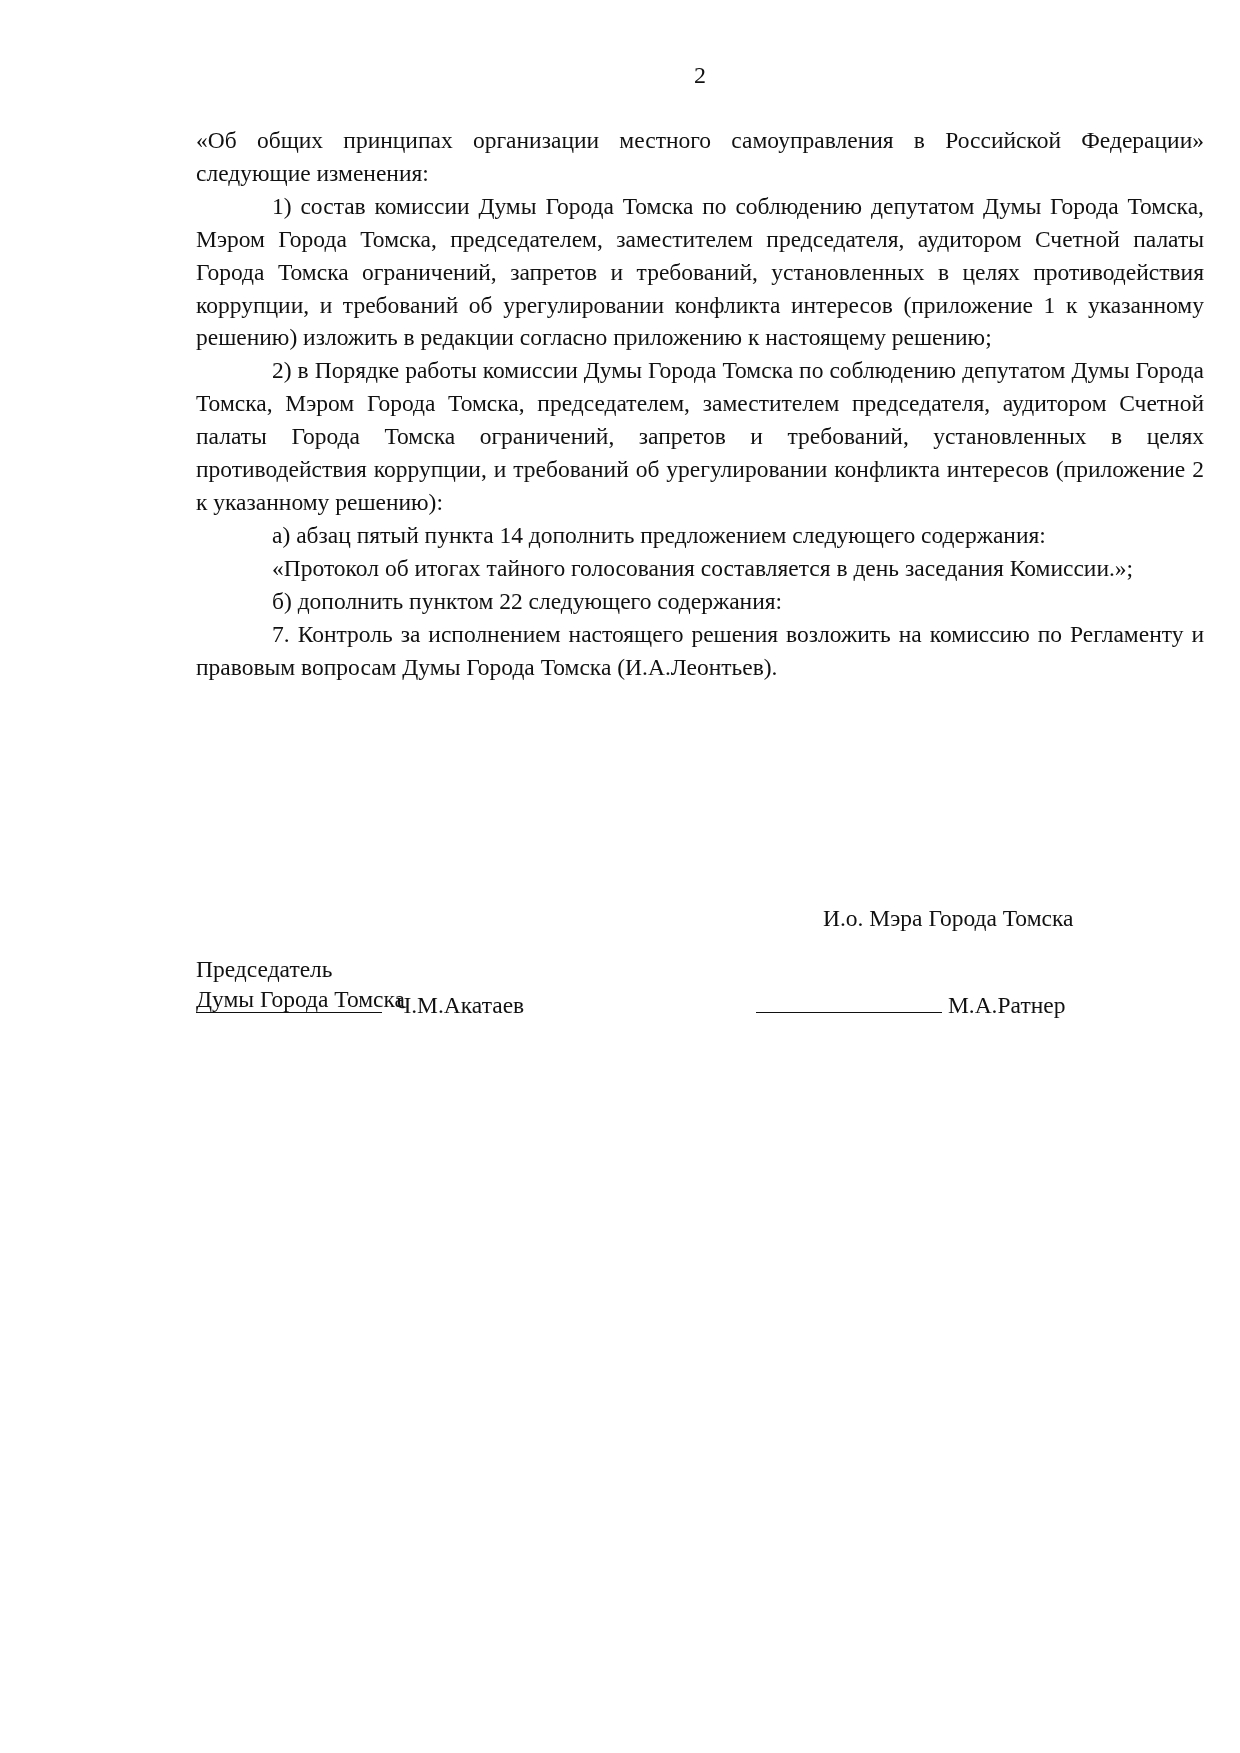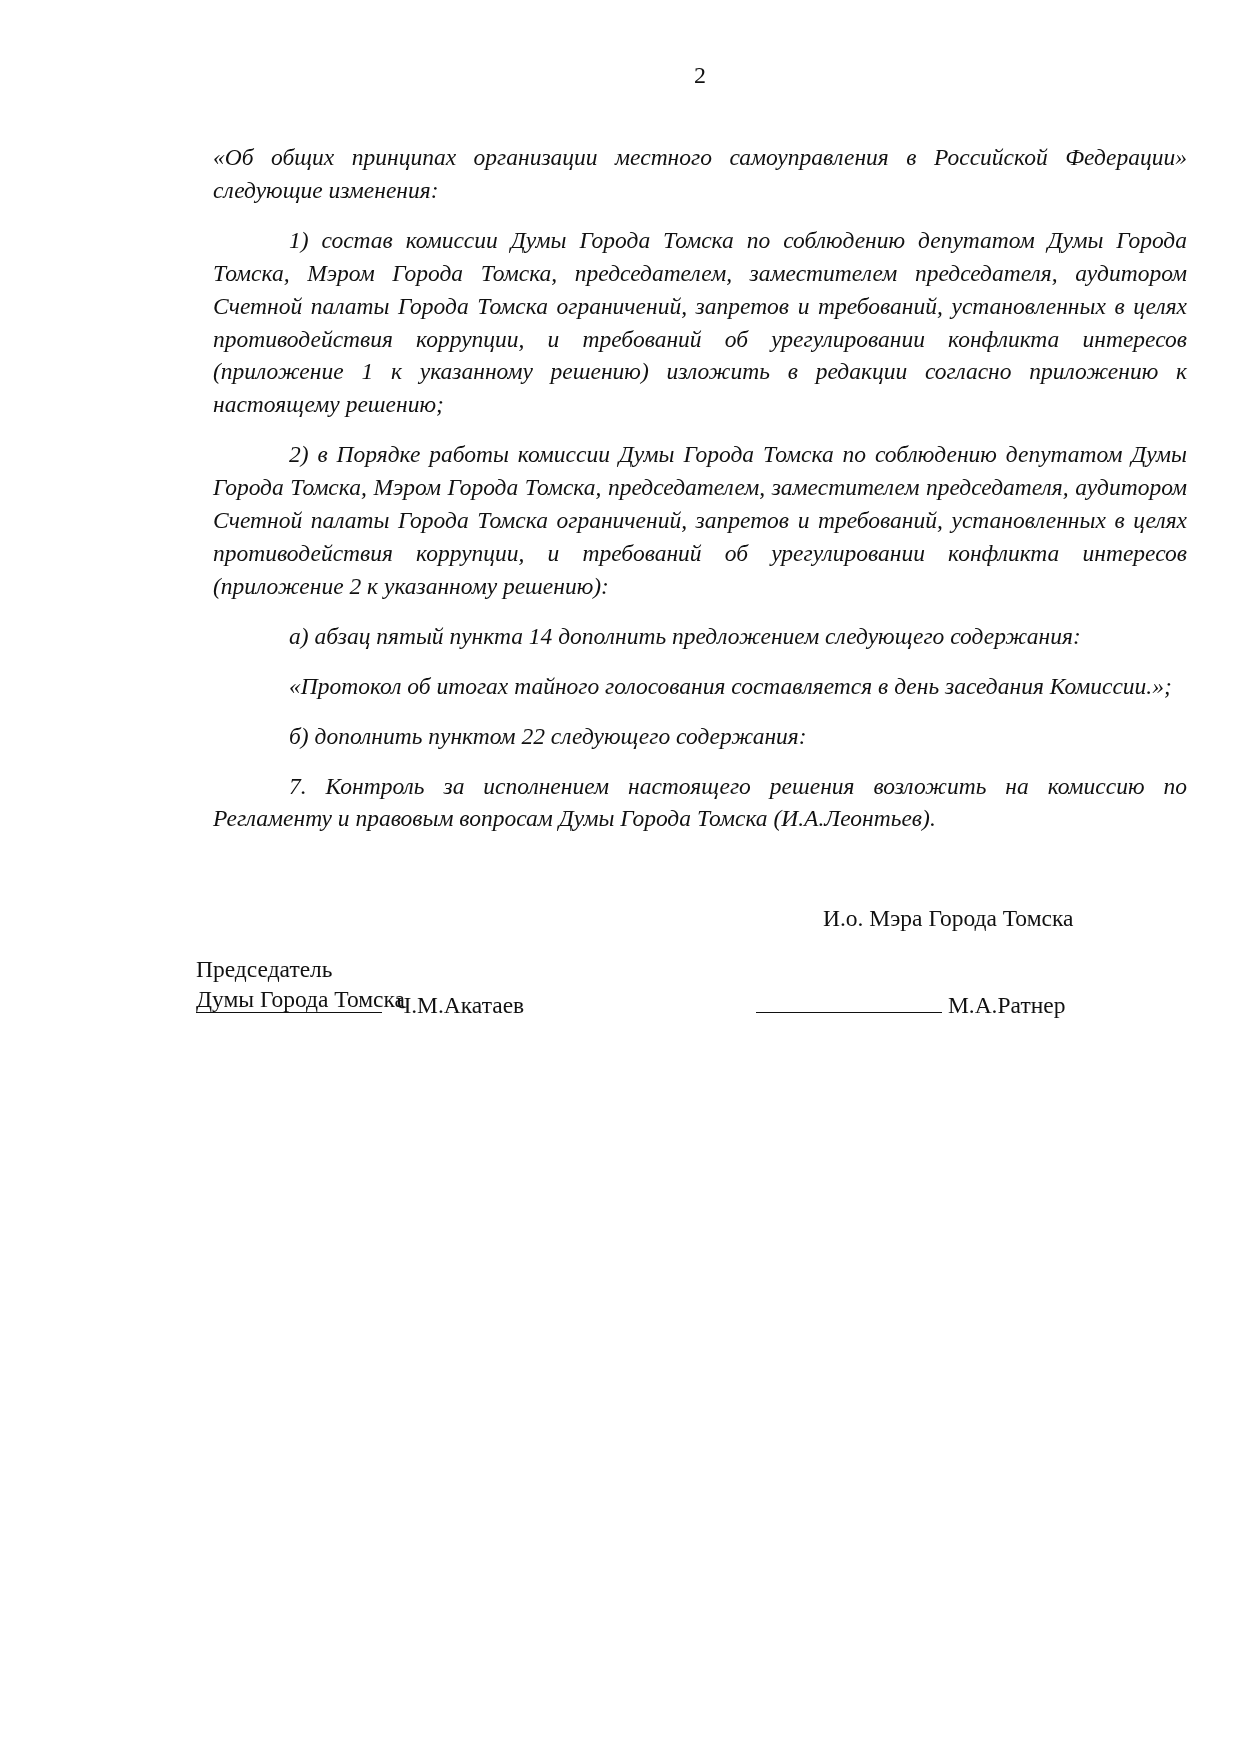--- a/index.html
+++ b/index.html
@@ -1,20 +1,20 @@
 <!DOCTYPE html>
 <html><head>
 <meta charset="utf-8">
 <style>
   html, body { margin: 0; padding: 0; background: #ffffff; }
   body { width: 1240px; height: 1753px; position: relative; overflow: hidden;
          font-family: "Liberation Serif", "DejaVu Serif", serif; color: #111; }
   .page-num { position: absolute; left: 0; width: 1400px; top: 62px; text-align: center; font-size: 24px; }
   .body-text { position: absolute; left: 196px; top: 124px; width: 1008px; font-size: 23.5px; line-height: 32.9px; }
-  .p { margin: 17px; text-align: justify; text-align-last: left; font-style: italic; }
+  .p { margin: 0; text-align: justify; text-align-last: left; }
   .indent { text-indent: 76px; }
   .sig { position: absolute; font-size: 23.5px; line-height: 30px; }
   .sig-line { display: inline-block; border-bottom: 1.5px solid #111; vertical-align: baseline; }
 </style>
 </head>
 <body>
 
 <div class="page-num">2</div>
 
 <div class="body-text">

